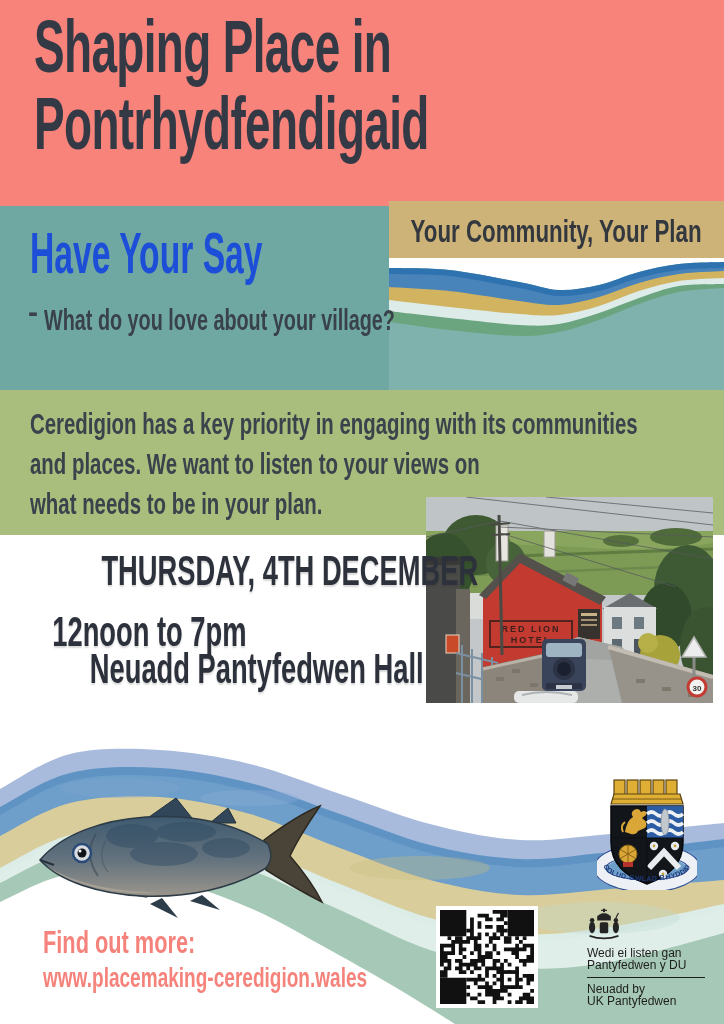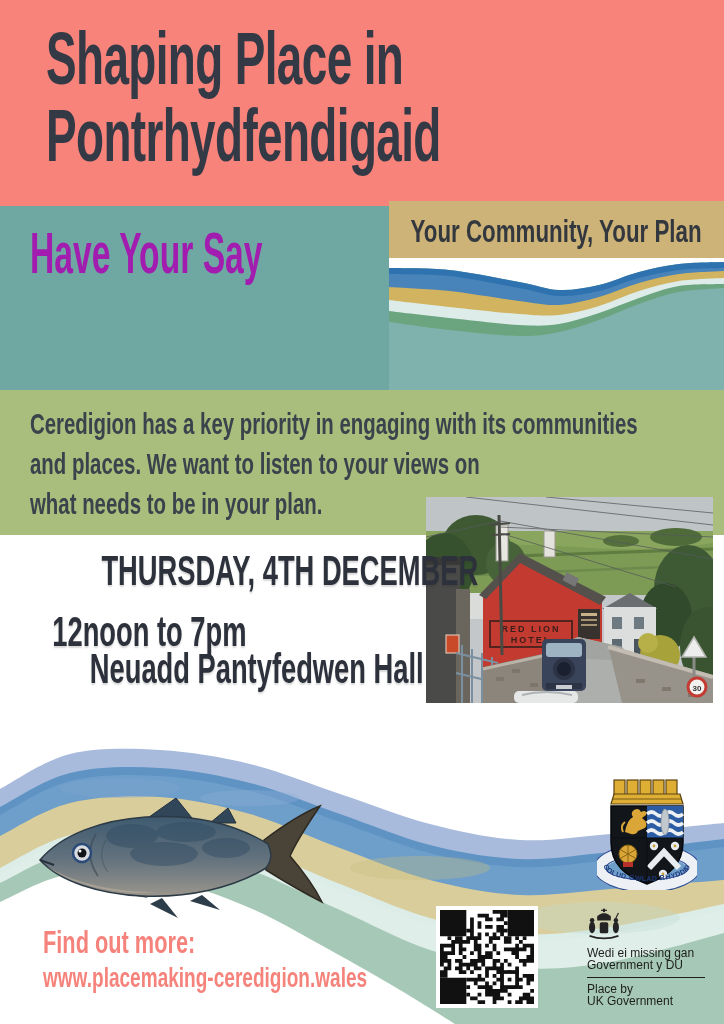--- a/index.html
+++ b/index.html
@@ -9,21 +9,21 @@
   .cond{display:inline-block;white-space:nowrap;transform-origin:left top;}
   .cond-c{display:inline-block;white-space:nowrap;transform-origin:center top;}
 
   
   .banner-coral{left:0;top:0;width:724px;height:206px;background:var(--coral);}
   .title{left:34px;top:8px;color:var(--ink);font-size:74px;line-height:77px;letter-spacing:-1px;}
   .title .cond{transform:scaleX(.62);}
 
   
   .section-teal{left:0;top:206px;width:724px;height:184px;background:var(--teal);}
-  .hys{left:30px;top:224px;color:#a21caf;font-size:58px;line-height:1;}
+  .hys{left:30px;top:224px;color:#1d4ed8;font-size:58px;line-height:1;}
   .hys .cond{transform:scaleX(.58);}
   .bullets{left:28px;top:300px;color:#39414b;font-size:30px;line-height:39px;}
   .bullet-row{display:block;}
   .bullet-row .cond{transform:scaleX(.66);}
   .bullet-dash{display:inline-block;transform:translateY(-8px);margin-right:6px;}
 
   
   .banner-tan{left:389px;top:201px;width:335px;height:61px;background:var(--tan);
               display:flex;align-items:center;justify-content:center;}
   .tagline{color:#33383f;font-size:31px;}
@@ -54,21 +54,21 @@
   .ukgov .crown{margin-bottom:4px;}
 
   svg text{font-family:"Liberation Sans",sans-serif;}
 </style>
 </head>
 <body>
 
 <div class="poster">
 
   <div class="abs banner-coral"></div>
-  <h1 class="abs title" style="margin:12px;">
+  <h1 class="abs title" style="margin:0;">
     <span class="cond">Shaping Place in</span><br>
     <span class="cond">Pontrhydfendigaid</span>
   </h1>
 
   <div class="abs section-teal"></div>
 
   <div class="abs banner-tan">
     <div class="tagline">
       <span class="cond-c">Your Community, Your Plan</span>
     </div>
@@ -82,20 +82,23 @@
       <path d="M0,53C10.0,54.2 38.3,57.7 60,60C81.7,62.3 111.7,66.0 130,67C148.3,68.0 156.7,68.0 170,66C183.3,64.0 196.7,59.3 210,55C223.3,50.7 236.7,44.5 250,40C263.3,35.5 275.8,30.3 290,28C304.2,25.7 327.5,26.3 335,26L335,135 L0,135 Z" fill="#57996F"></path>
       <path d="M0,64C10.0,65.3 38.3,69.7 60,72C81.7,74.3 111.7,77.7 130,78C148.3,78.3 156.7,76.7 170,74C183.3,71.3 196.7,66.7 210,62C223.3,57.3 236.7,50.7 250,46C263.3,41.3 275.8,36.7 290,34C304.2,31.3 327.5,30.7 335,30L335,135 L0,135 Z" fill="#6FA8A2"></path>
       <path d="M0,16C10.0,16.3 38.3,15.7 60,18C81.7,20.3 111.7,26.7 130,30C148.3,33.3 156.7,37.5 170,38C183.3,38.5 196.7,36.0 210,33C223.3,30.0 236.7,23.5 250,20C263.3,16.5 275.8,13.7 290,12C304.2,10.3 327.5,10.3 335,10L335,135 L0,135 Z" fill="#FFFFFF" opacity="0.12"></path>
     </svg>
 
   <div class="abs hys">
     <span class="cond">Have Your Say</span>
   </div>
 
   <div class="abs bullets">
+    <span class="bullet-row">
+      <span class="bullet-dash">-</span><span class="cond">What do you love about your village?</span>
+    </span>
   </div>
 
   <div class="abs section-green"></div>
   <div class="abs intro">
     <span>
         <span class="cond">Ceredigion has a key priority in engaging with its communities</span>
       </span>
     <span>
         <span class="cond">and places. We want to listen to your views on</span>
       </span>
@@ -340,25 +343,25 @@
           <ellipse cx="6" cy="22" rx="3.6" ry="7"></ellipse>
             <circle cx="6" cy="13.5" r="2.6"></circle>
           <ellipse cx="34" cy="22" rx="3.6" ry="7"></ellipse>
             <circle cx="34" cy="13.5" r="2.6"></circle>
           <line x1="34" y1="11" x2="37" y2="5" stroke="#242424" stroke-width="1.4"></line>
           <rect x="15" y="16" width="10" height="13" rx="2"></rect>
           <path d="M3,32 q17,6 34,0" stroke="#242424" stroke-width="2" fill="none"></path>
         </g>
       </svg>
     </div>
-    <div>Wedi ei missing gan</div>
-    <div>Government y DU</div>
+    <div>Wedi ei listen gan</div>
+    <div>Pantyfedwen y DU</div>
     <div class="divider"></div>
-    <div>Place by</div>
-    <div>UK Government</div>
+    <div>Neuadd by</div>
+    <div>UK Pantyfedwen</div>
   </div>
 
   <div class="abs findout findout-label">
     <span class="cond">Find out more:</span>
   </div>
   <div class="abs findout findout-url">
     <span class="cond">www.placemaking-ceredigion.wales</span>
   </div>
 
 </div>

